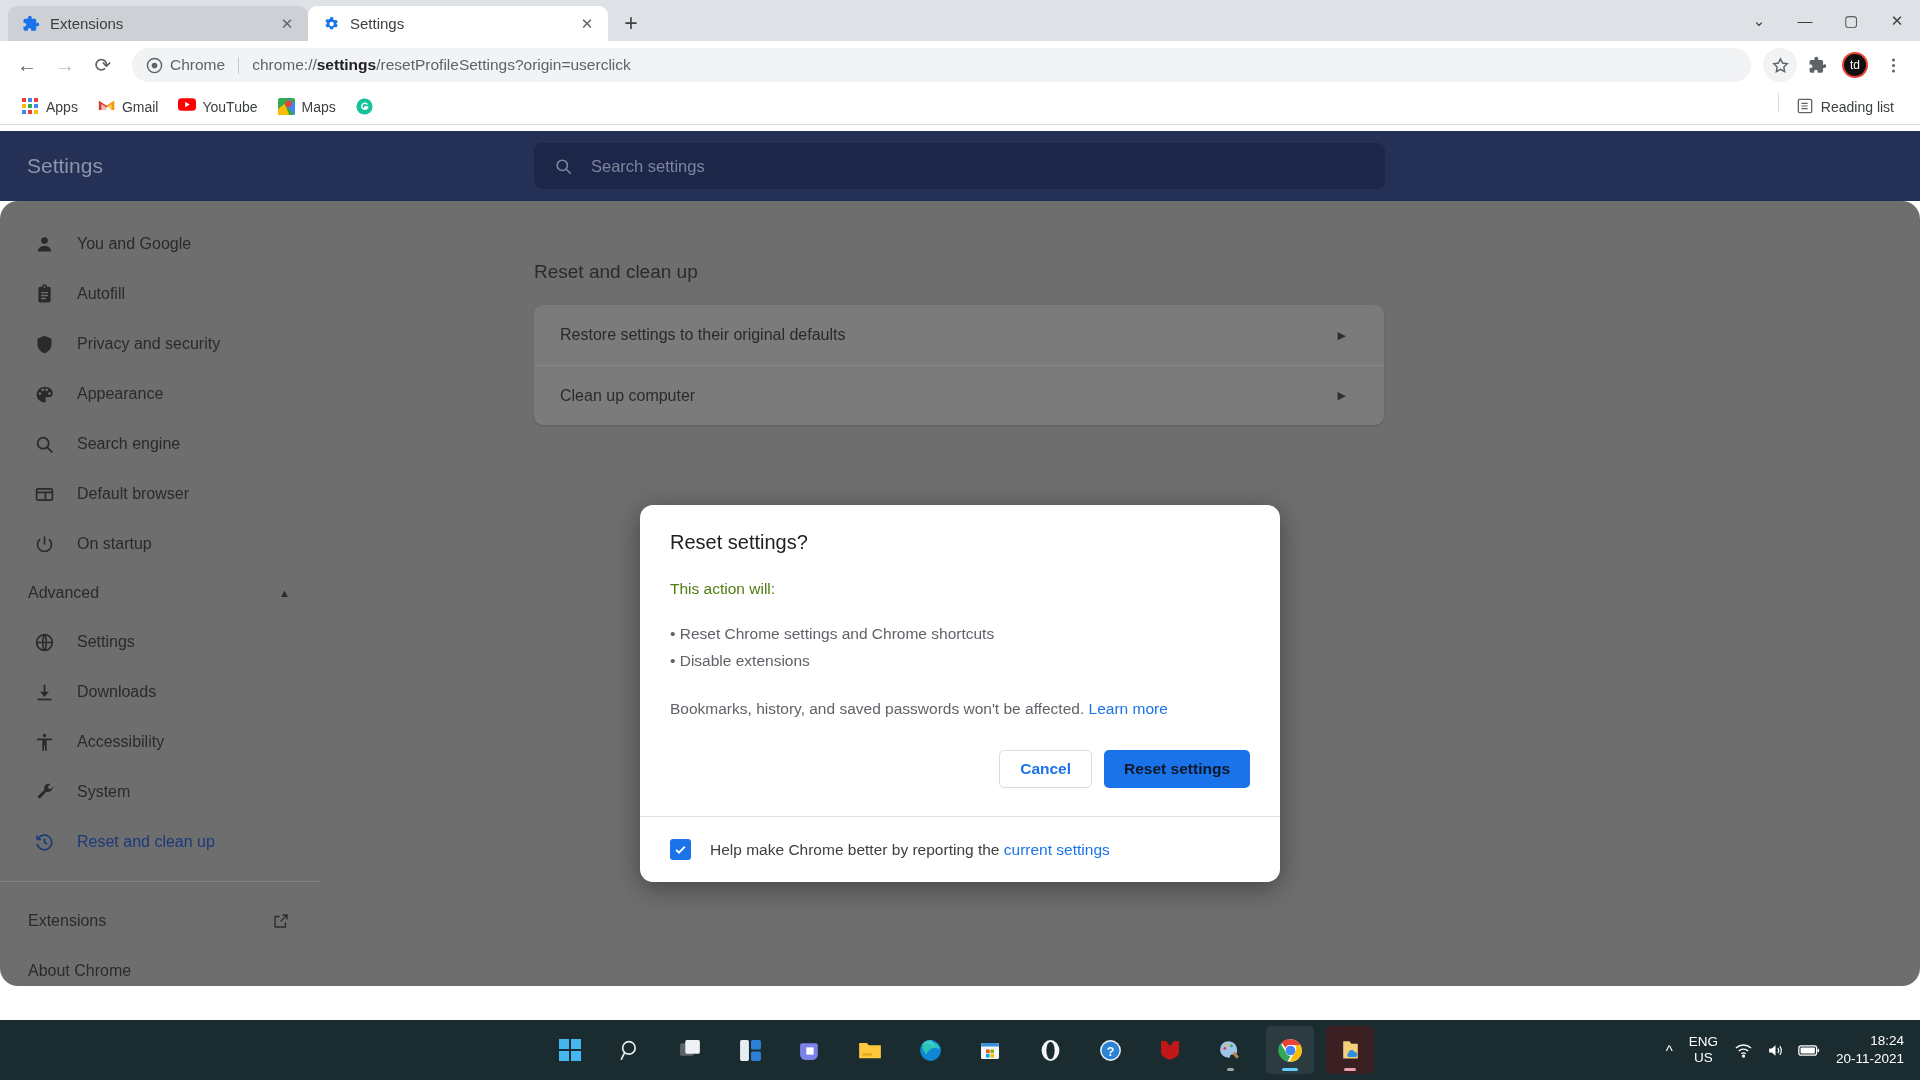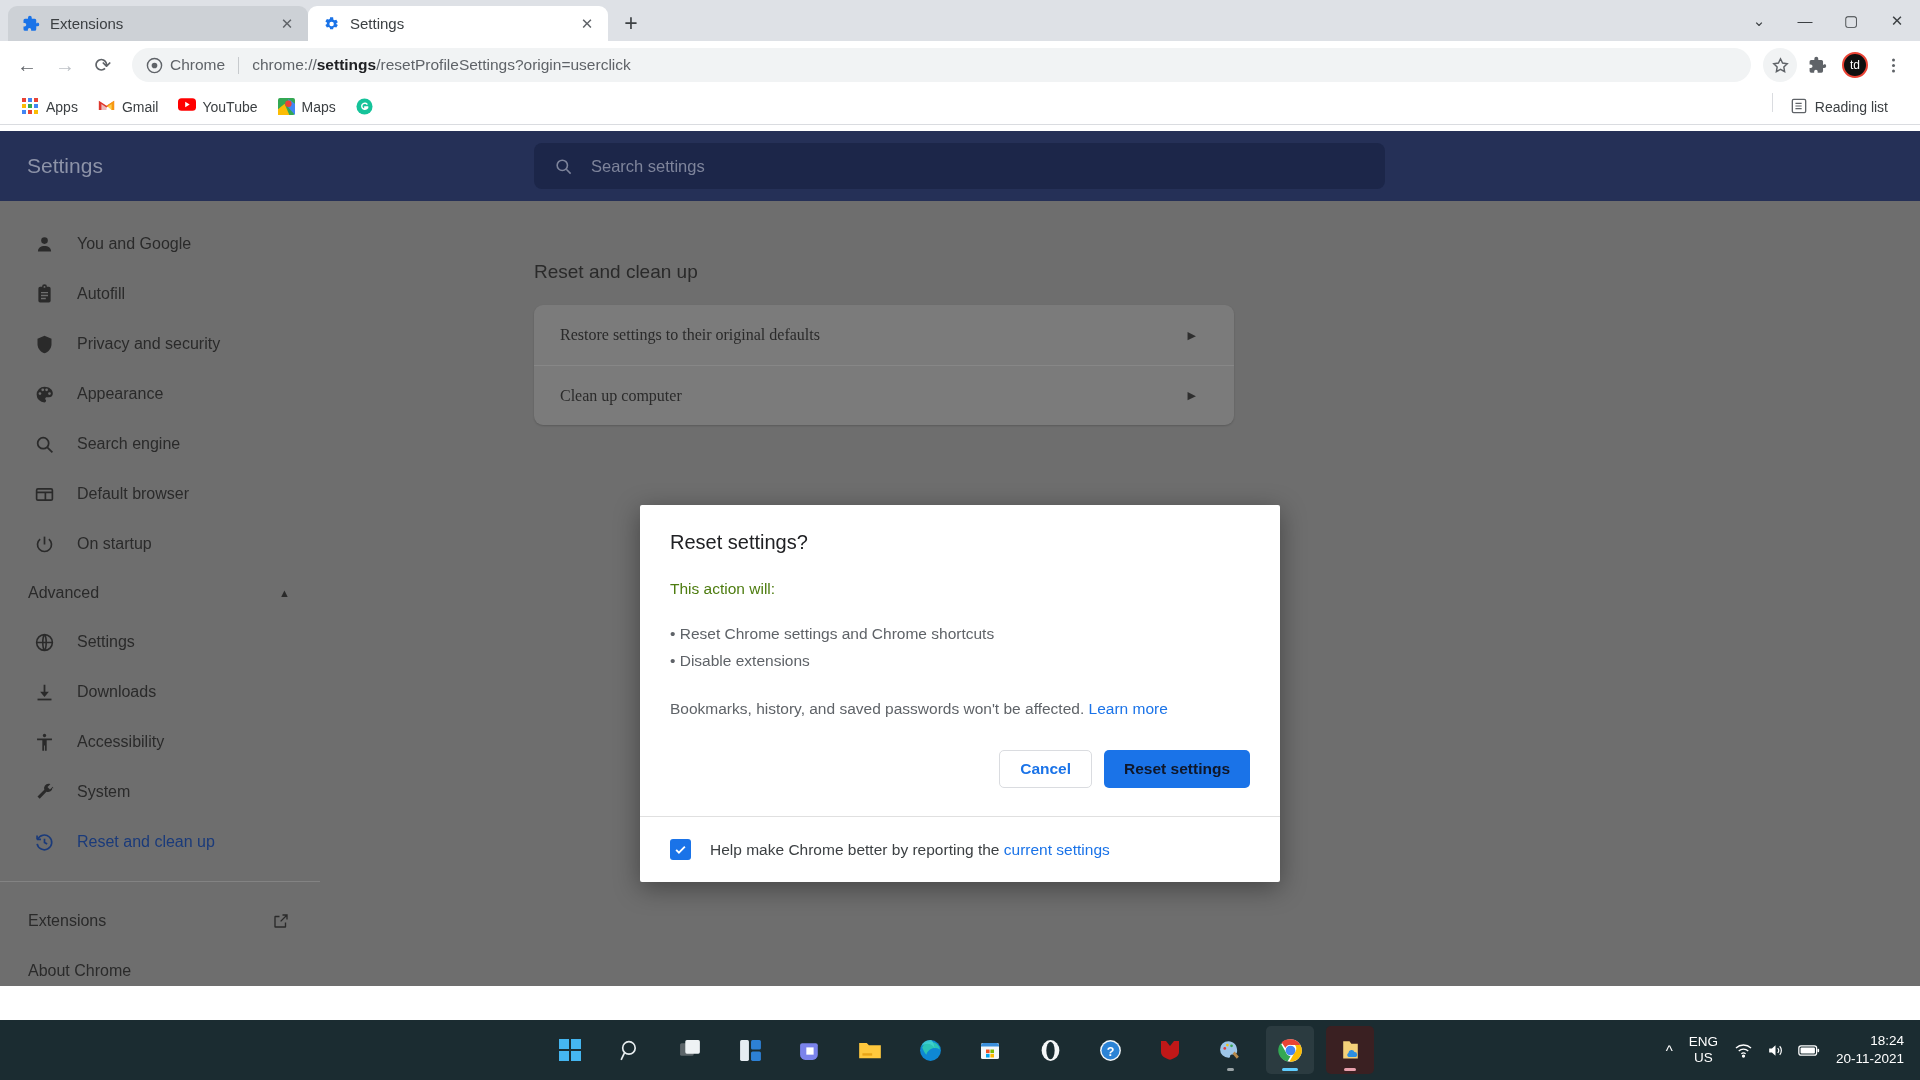--- a/index.html
+++ b/index.html
@@ -81,77 +81,76 @@
     height: 36px; background: #fff; display: flex; align-items: center;
     padding: 0 14px; gap: 4px; border-bottom: 1px solid #dadce0;
     position: relative;
   }
   .bm {
     display: flex; align-items: center; gap: 7px; padding: 5px 8px;
     border-radius: 4px; font-size: 14px; color: #3c4043; white-space: nowrap;
   }
   .bm-ico { width: 17px; height: 17px; flex: 0 0 17px; position: relative; }
   .bm-right {
-    position: absolute; right: 24px; display: flex; gap: 10px;
+    position: absolute; right: 18px; display: flex; gap: 10px;
   }
   .bm-sep { width: 1px; height: 19px; background: #dadce0; }
 
   
   .page {
     position: absolute; top: 131px; left: 0; right: 0; bottom: 94px;
     background: #fff; overflow: hidden;
   }
   .s-header {
     height: 70px; background: #253057; display: flex; align-items: center;
     position: relative;
   }
   .s-title {
     position: absolute; left: 27px; font-size: 21px; color: #8d93a8;
   }
   .s-search {
     position: absolute; left: 534px; width: 851px; height: 46px;
     background: #1c2649; border-radius: 8px; display: flex; align-items: center;
     padding: 16px 20px; gap: 18px; color: #7e849b; font-size: 16.5px;
   }
-  .s-body { display: flex; height: calc(100% - 70px); background: #6e6e6e; }
+  .s-body { display: flex; height: calc(100% - 70px); background: #6e6e6e; border-radius: 18px; }
   .s-nav { width: 320px; padding-top: 18px; }
   .navitem {
     height: 50px; display: flex; align-items: center; gap: 22px;
     padding-left: 33px; font-size: 16px; color: #2a2a2a;
   }
   .navitem.active { color: #1a3a7a; }
   .navitem .ni { width: 22px; height: 22px; flex: 0 0 22px;
     display: flex; align-items: center; justify-content: center; }
   .nav-group {
     height: 48px; display: flex; align-items: center; padding: 0 30px 0 28px;
     font-size: 16px; color: #2a2a2a; justify-content: space-between;
   }
   .nav-div { height: 1px; background: #838383; margin: 14px 0; }
   .nav-plain {
     height: 50px; display: flex; align-items: center; padding: 0 30px 0 28px;
     font-size: 16px; color: #2a2a2a; justify-content: space-between;
   }
   .s-main { flex: 1; padding: 60px 0 0 214px; }
   .s-sec-title { font-size: 19px; color: #2a2a2a; margin-bottom: 22px; }
   .s-card {
-    width: 700px; background: #7b7b7b; border-radius: 9px;
+    width: 850px; background: #7b7b7b; border-radius: 9px;
     box-shadow: 0 1px 2px rgba(0,0,0,.18);
-    font-family: Liberation Serif, serif;
   }
   .s-row {
     height: 60px; display: flex; align-items: center; justify-content: space-between;
     padding: 0 38px 0 26px; font-size: 16px; color: #2a2a2a;
   }
   .s-row + .s-row { border-top: 1px solid #878787; }
   .s-arrow { color: #2f2f2f; font-size: 11px; }
 
   
   .dialog {
     position: absolute; left: 640px; top: 374px; width: 640px;
-    background: #fff; border-radius: 2px; box-shadow: 0 6px 26px rgba(0,0,0,.38);
+    background: #fff; border-radius: 13px; box-shadow: 0 6px 26px rgba(0,0,0,.38);
     overflow: hidden;
   }
   .dlg-body { padding: 26px 30px 0 30px; }
   .dlg-title { font-size: 20px; color: #202124; margin-bottom: 26px; }
   .dlg-lead { font-size: 15.5px; color: #4d7c0f; margin-bottom: 23px; }
   .dlg-bullets { font-size: 15.5px; color: #5f6368; line-height: 1.72; }
   .dlg-note { font-size: 15.5px; color: #5f6368; margin-top: 26px; }
   .dlg-note a, .dlg-chk a { color: #1a73e8; text-decoration: none; }
   .dlg-actions {
     display: flex; justify-content: flex-end; gap: 12px;

